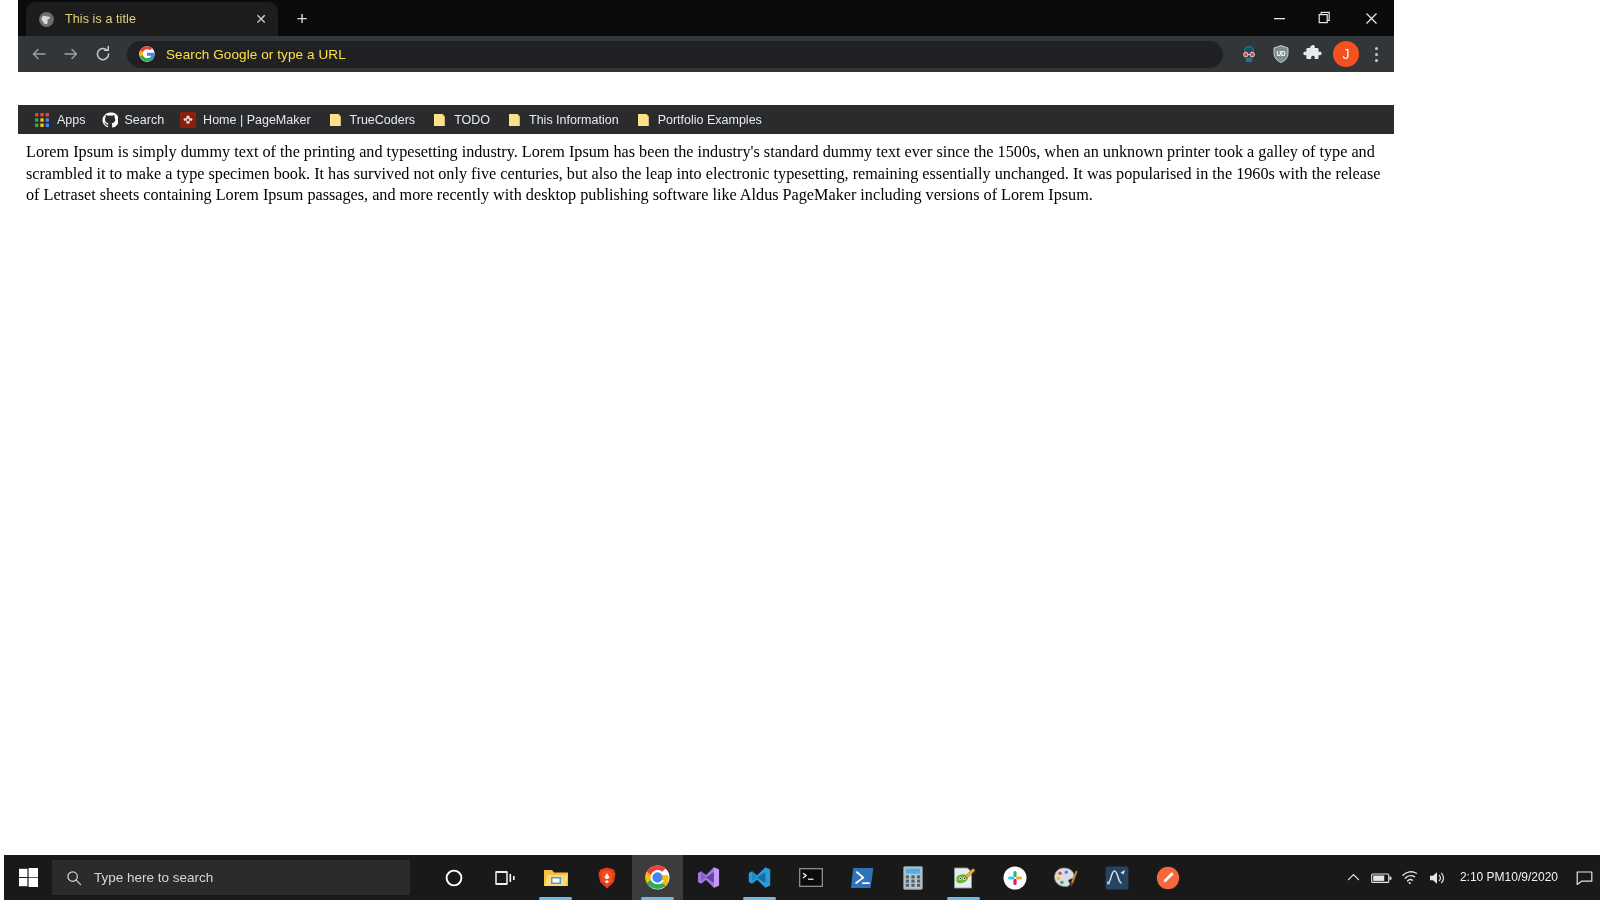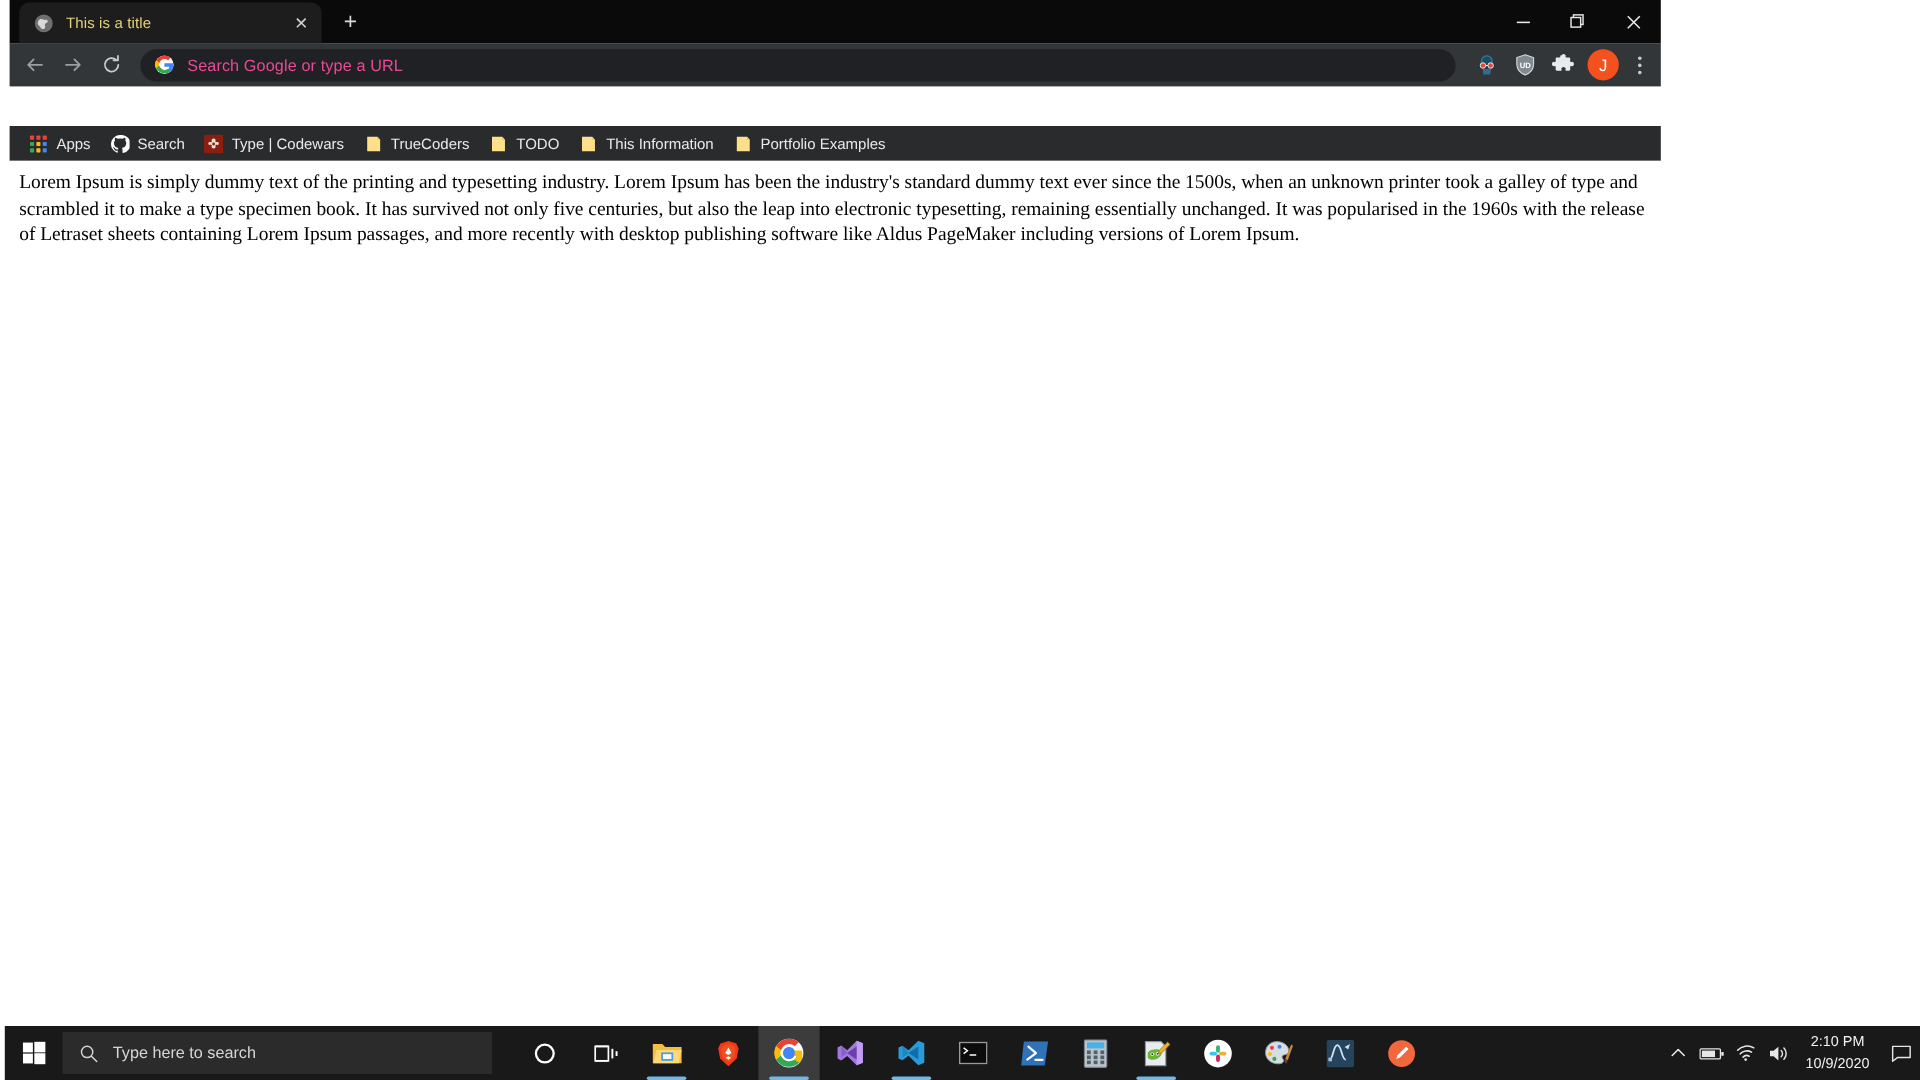--- a/index.html
+++ b/index.html
@@ -4,21 +4,21 @@
 <style>
   * { margin:0; padding:0; box-sizing:border-box; }
   html,body { width:1600px; height:900px; overflow:hidden; }
   body {
     font-family:"Liberation Sans", sans-serif;
     background:#ffffff;
     -webkit-font-smoothing:antialiased;
   }
 
   
-  #browser { position:absolute; left:8px; top:0; width:1376px; height:855px; background:#ffffff; }
+  #browser { position:absolute; left:18px; top:0; width:1376px; height:855px; background:#ffffff; }
 
   
   .tabstrip {
     position:relative; height:36px; background:#0a0a0a;
     display:flex; align-items:flex-end;
   }
   .tab {
     position:relative; margin-left:8px; width:252px; height:34px;
     background:#1d1d1d; border-radius:9px 9px 0 0;
     display:flex; align-items:center; padding:0 6px 0 12px; gap:10px;
@@ -49,21 +49,21 @@
   }
   .navbtn {
     width:30px; height:30px; border-radius:50%;
     display:flex; align-items:center; justify-content:center; color:#c8cbcd;
   }
   .omnibox {
     flex:1; height:27px; background:#202124; border-radius:14px;
     display:flex; align-items:center; padding:0 12px; gap:11px;
     margin:0 9px 0 7px;
   }
-  .omnibox-text { font-size:13.5px; color:#ec4899; letter-spacing:.1px; }
+  .omnibox-text { font-size:13.5px; color:#fde047; letter-spacing:.1px; }
   .ext { width:28px; height:28px; display:flex; align-items:center; justify-content:center; margin:0 1px; }
   .avatar {
     width:26px; height:26px; border-radius:50%; background:#f4511e;
     color:#fff; font-size:14px; display:flex; align-items:center;
     justify-content:center; margin:0 3px;
   }
   .menu-dots {
     width:24px; height:30px; display:flex; flex-direction:column;
     align-items:center; justify-content:center; gap:3px;
   }
@@ -103,21 +103,21 @@
     display:flex; align-items:center; justify-content:center;
   }
   .tb-item.active { background:#3c3c3c; }
   .tb-item .underline {
     position:absolute; bottom:0; left:9px; right:9px; height:3px;
     background:#6fb8e8; border-radius:2px;
   }
   .tray { margin-left:auto; display:flex; align-items:center; gap:0px; padding-right:6px; }
   .tray-ico { width:28px; height:45px; display:flex; align-items:center; justify-content:center; color:#e6e6e6; }
   .clock {
-    display:flex; flex-direction:column; align-items:center; justify-content:center;
+    display:flex; flex-direction:row; align-items:center; justify-content:center;
     font-size:12px; color:#f2f2f2; line-height:1.45; padding:0 12px 0 8px; height:45px;
   }
   .action-center { width:28px; height:45px; display:flex; align-items:center; justify-content:center; }
 </style>
 </head>
 <body>
 
 <div id="browser">
 
   <div class="tabstrip">
@@ -239,21 +239,21 @@
       </svg>
       <span class="bm-label">Search</span>
     </div>
 
     <div class="bm">
       <svg class="bm-ico" viewBox="0 0 16 16">
         <rect width="16" height="16" rx="1" fill="#8a1f11"></rect>
         <path d="M8 3.4c1.3 0 1.9 1 1.6 2-.3.8.3 1.3 1 1 .9-.4 1.8.1 1.8 1.2 0 1-.9 1.5-1.7 1.1-.7-.3-1.4.2-1.1 1 .4 1-.3 2-1.6 2s-1.9-1-1.6-2c.3-.8-.4-1.3-1.1-1-.8.4-1.7-.1-1.7-1.1 0-1.1.9-1.6 1.8-1.2.7.3 1.3-.2 1-1-.3-1 .3-2 1.6-2z" fill="#f0e2d2"></path>
         <circle cx="8" cy="8" r="1.2" fill="#8a1f11"></circle>
       </svg>
-      <span class="bm-label">Type | Codewars</span>
+      <span class="bm-label">Home | PageMaker</span>
     </div>
 
     <div class="bm">
       <svg class="bm-ico" viewBox="0 0 16 16">
         <path d="M3 2h8.5l2.3 2.4V14H3z" fill="#ffe08a"></path>
         <path d="M11.5 2v2.4h2.3z" fill="#e8c661"></path>
       </svg>
       <span class="bm-label">TrueCoders</span>
     </div>
 

